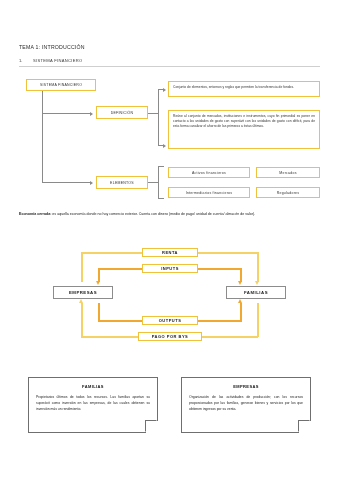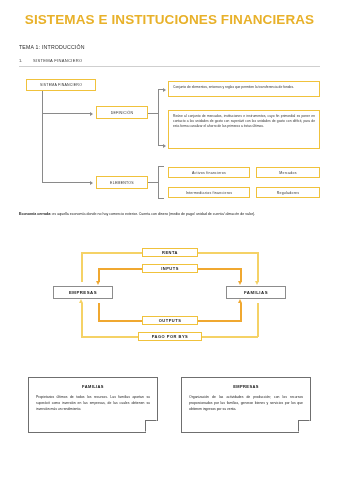--- a/index.html
+++ b/index.html
@@ -90,21 +90,20 @@
   .fold:after{
     content:"";position:absolute;left:-1px;top:-1px;width:0;height:0;
     border-left:12px solid transparent;border-bottom:12px solid #fff;
   }
 </style>
 </head>
 <body>
 
 <div class="page">
 
-  <div class="title">SISTEMAS E INSTITUCIONES FINANCIERAS</div>
   <div class="tema">TEMA 1: INTRODUCCIÓN</div>
   <div class="sec-num">1.</div>
   <div class="sec-lbl">SISTEMA FINANCIERO</div>
   <div class="hr"></div>
 
   <div class="ybox" style="left:26px;top:79px;width:70px;height:12px;">SISTEMA FINANCIERO</div>
 
   <div class="gline" style="left:42px;top:91px;width:1px;height:92px;"></div>
 
   <div class="gline" style="left:42px;top:113px;width:49px;height:1px;"></div>

